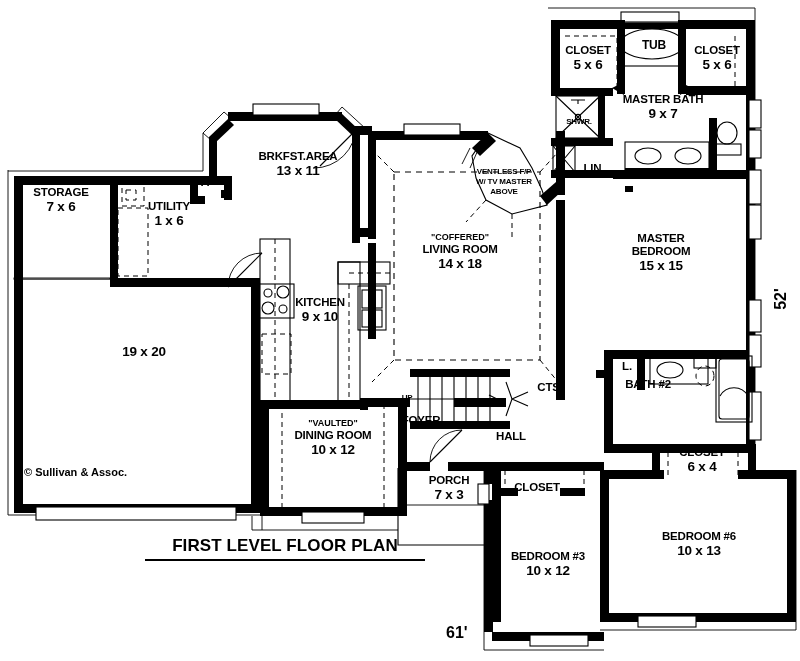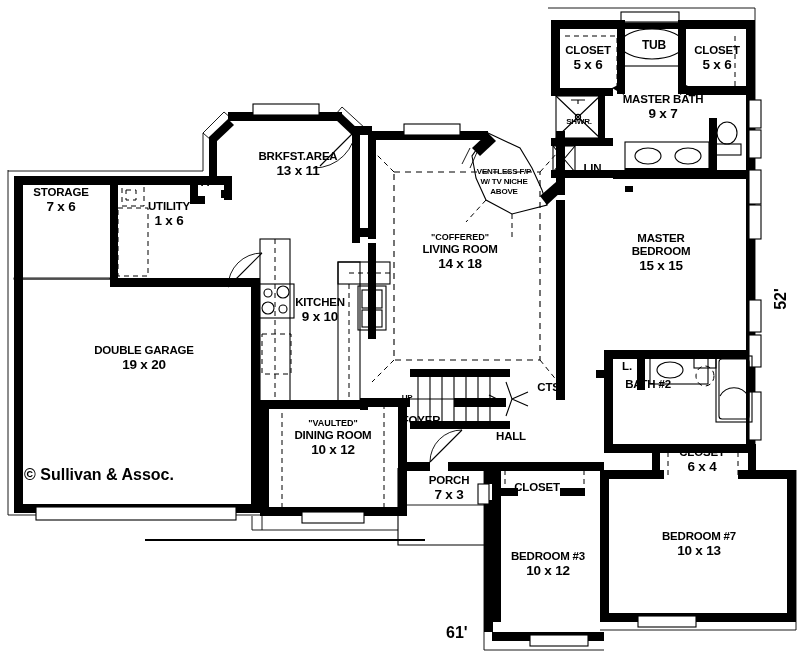--- a/index.html
+++ b/index.html
@@ -64,21 +64,21 @@
   #title-rule {
     margin-top: 3px;
     height: 2px;
     background: #000;
     width: 100%;
   }
   #copyright {
     position: absolute;
     left: 24px;
     top: 466px;
-    font-size: 16px;
+    font-size: 11px;
     font-weight: bold;
     color: #000;
     white-space: nowrap;
   }
   #dim-right {
     position: absolute;
     left: 770px;
     top: 290px;
     font-size: 16px;
     font-weight: bold;
@@ -392,21 +392,20 @@
   </div>
 
   <div class="room-block" style="left:128px; top:200px; width:82px;">
     <span class="rname">UTILITY</span>
     <span class="rdim">1 x 6</span>
   </div>
 
   <div class="lbl lbl-name" style="left:192px; top:176px; width:26px;">P.</div>
 
   <div class="room-block" style="left:62px; top:344px; width:164px;">
-    <span class="rname">DOUBLE GARAGE</span>
     <span class="rdim">19 x 20</span>
   </div>
 
   <div class="room-block" style="left:236px; top:150px; width:124px;">
     <span class="rname">BRKFST.AREA</span>
     <span class="rdim">13 x 11</span>
   </div>
 
   <div class="room-block" style="left:278px; top:296px; width:84px;">
     <span class="rname">KITCHEN</span>
@@ -457,44 +456,45 @@
   </div>
 
   <div class="lbl lbl-name" style="left:612px; top:378px; width:72px;">BATH #2</div>
 
   <div class="room-block" style="left:664px; top:446px; width:76px;">
     <span class="rname">CLOSET</span>
     <span class="rdim">6 x 4</span>
   </div>
 
   <div class="room-block" style="left:645px; top:530px; width:108px;">
-    <span class="rname">BEDROOM #7</span>
+    <span class="rname">BEDROOM #6</span>
     <span class="rdim">10 x 13</span>
   </div>
 
   <div class="room-block" style="left:496px; top:550px; width:104px;">
     <span class="rname">BEDROOM #3</span>
     <span class="rdim">10 x 12</span>
   </div>
 
   <div class="lbl lbl-name" style="left:504px; top:481px; width:66px;">CLOSET</div>
 
   <div class="lbl lbl-sm" style="left:634px; top:39px; width:40px;">TUB</div>
   <div class="lbl lbl-xs" style="left:558px; top:118px; width:42px;">SHWR.</div>
   <div class="lbl lbl-name" style="left:576px; top:162px; width:36px;">LIN.</div>
   <div class="lbl lbl-name" style="left:617px; top:360px; width:20px;">L.</div>
   <div class="lbl lbl-name" style="left:528px; top:381px; width:44px;">CTS.</div>
   <div class="lbl lbl-xs" style="left:396px; top:394px; width:22px;">UP</div>
 
   <div class="lbl lbl-xs" style="left:462px; top:168px; width:84px; text-align:center;">VENTLESS F/P</div>
-  <div class="lbl lbl-xs" style="left:462px; top:178px; width:84px; text-align:center;">W/ TV NICHE</div>
+  <div class="lbl lbl-xs" style="left:462px; top:178px; width:84px; text-align:center;">W/ TV MASTER</div>
   <div class="lbl lbl-xs" style="left:462px; top:188px; width:84px; text-align:center;">ABOVE</div>
 
   <div id="dim-right">52'</div>
   <div id="dim-bottom">61'</div>
 
   <div id="copyright">© Sullivan &amp; Assoc.</div>
 
   <div id="title-wrap">
+    <div id="plan-title">FIRST LEVEL FLOOR PLAN</div>
     <div id="title-rule"></div>
   </div>
 
 </div>
 
 </body></html>

